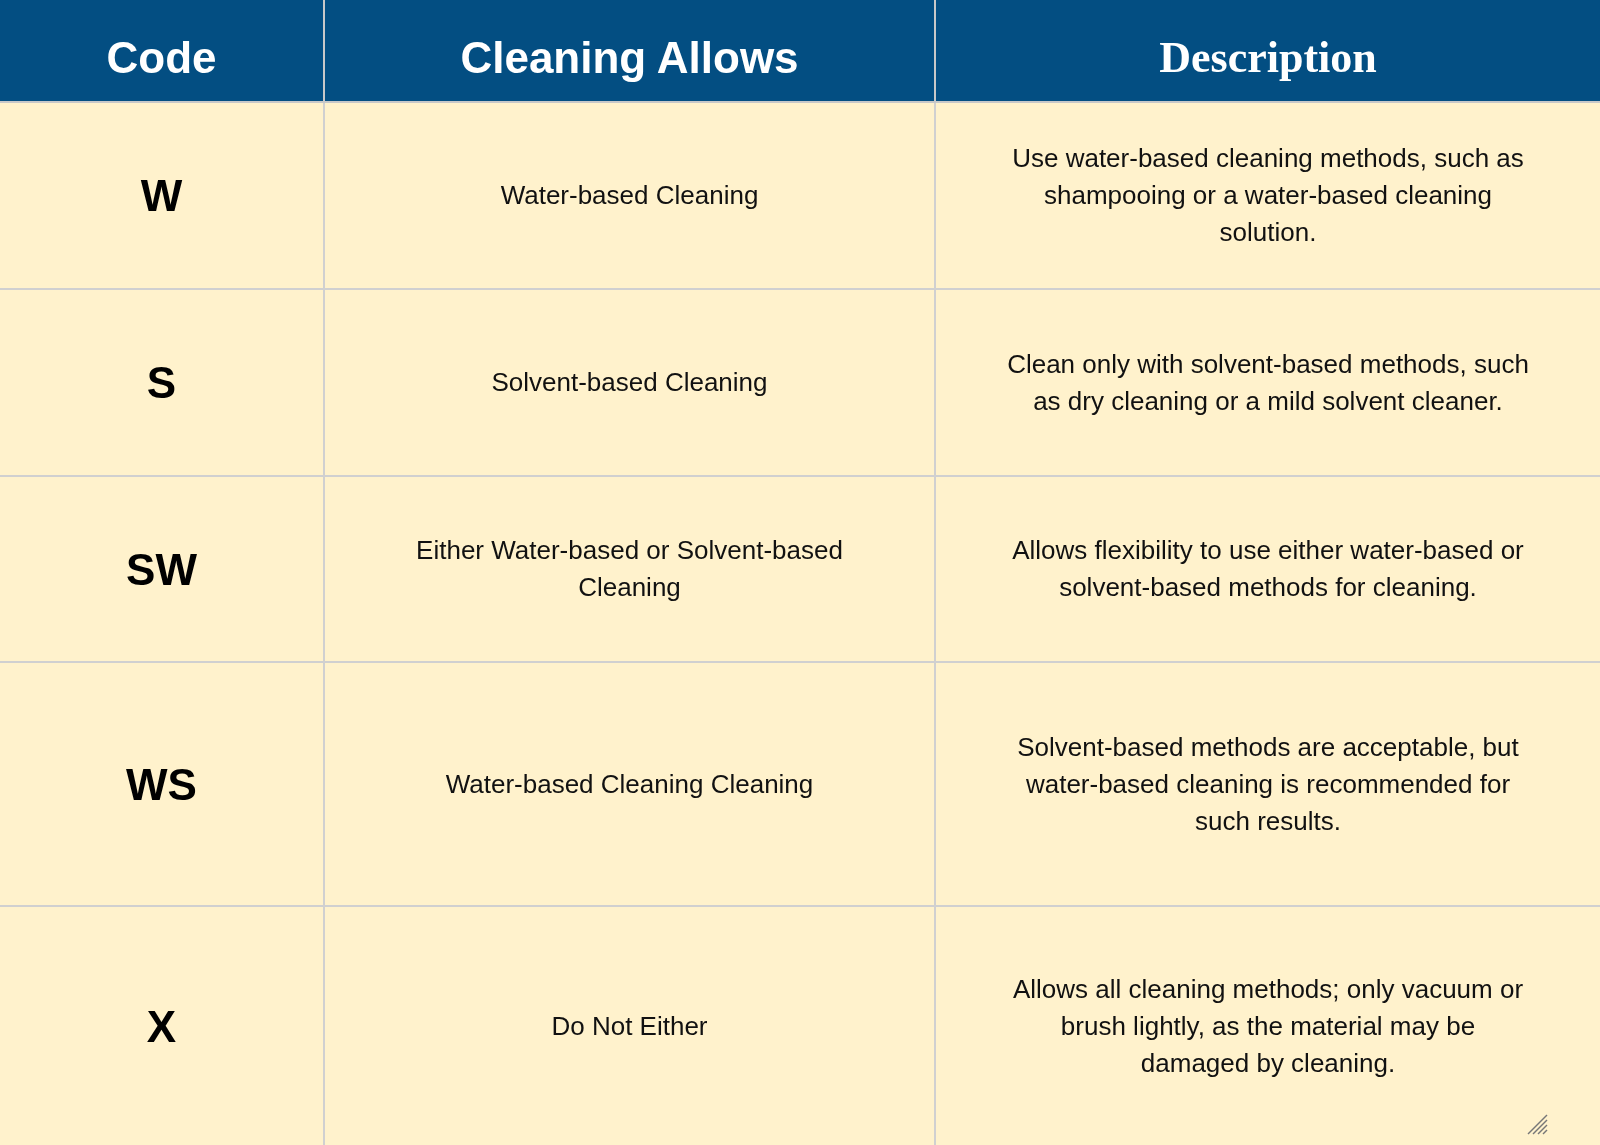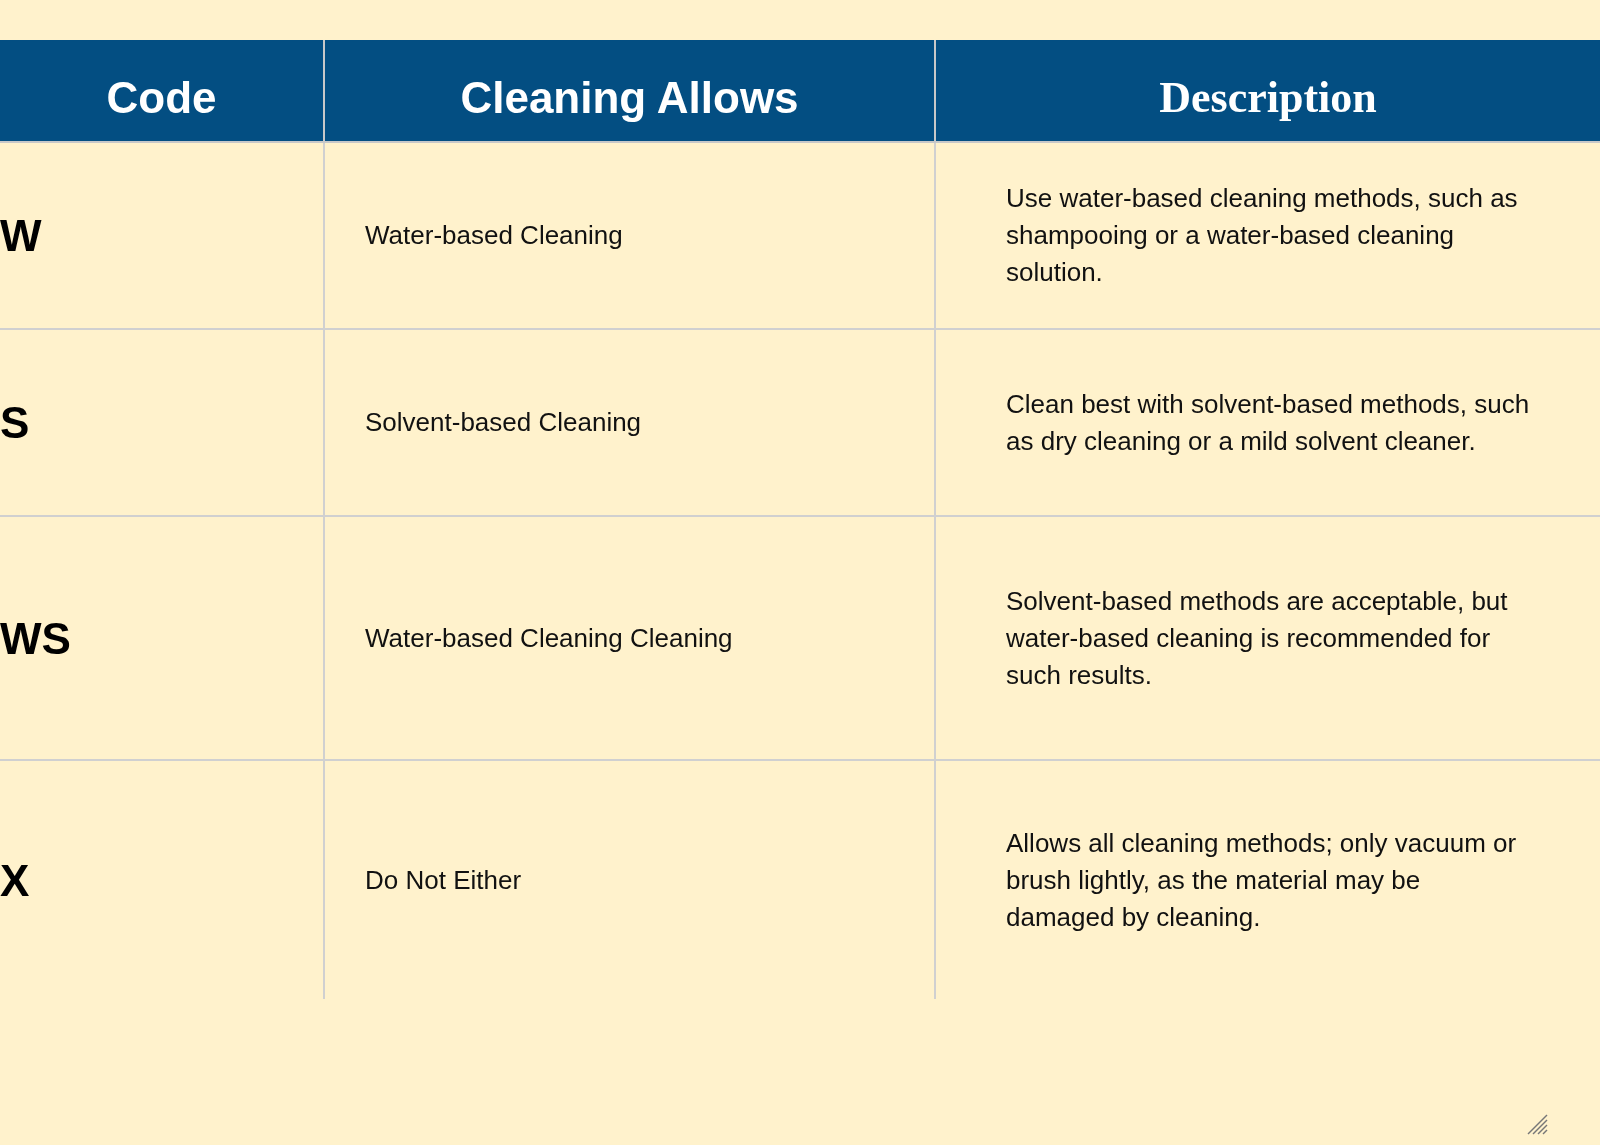--- a/index.html
+++ b/index.html
@@ -1,21 +1,21 @@
 <!DOCTYPE html>
 <html><head>
   <meta charset="utf-8">
   <style>
     html, body { margin:0; padding:0; }
     body { width:1600px; height:1145px; background:#fff2cc; font-family:"Liberation Sans", sans-serif; overflow:hidden; position:relative; }
-    table { border-collapse:collapse; width:1600px; table-layout:fixed;margin-top:40px; }
+    table { border-collapse:collapse; width:1600px; table-layout:fixed; }
     col.c1 { width:324px; } col.c2 { width:611px; } col.c3 { width:665px; }
     th { background:#034e82; color:#fff; font-size:44px; font-weight:bold; height:102px; padding:0; padding-top:14px; box-sizing:border-box; text-align:center; border-right:2px solid #c8c8c8; border-bottom:2px solid #c8c8c8; }
     th:last-child { border-right:none;font-family:Liberation Serif, serif; }
-    td { background:#fff2cc; vertical-align:middle; border-right:2px solid #d0d0d0; border-bottom:2px solid #d0d0d0; color:#111; font-size:26px; line-height:37px; padding:0 40px; box-sizing:border-box; }
+    td { background:#fff2cc; text-align:center; vertical-align:middle; border-right:2px solid #d0d0d0; border-bottom:2px solid #d0d0d0; color:#111; font-size:26px; line-height:37px; padding:0 40px; box-sizing:border-box; }
     td:last-child { border-right:none; }
     td.code { font-size:44px; font-weight:bold; color:#000; padding:0; }
     td.desc { padding:0 70px; }
     .resize { position:absolute; right:52px; bottom:10px; width:22px; height:22px; }
   </style>
 </head>
 <body>
 
 <table>
   <colgroup>
@@ -32,21 +32,26 @@
   </thead>
   <tbody>
     <tr style="height:187px">
       <td class="code">W</td>
       <td>Water-based Cleaning</td>
       <td class="desc">Use water-based cleaning methods, such as shampooing or a water-based cleaning solution.</td>
     </tr>
     <tr style="height:187px">
       <td class="code">S</td>
       <td>Solvent-based Cleaning</td>
-      <td class="desc">Clean best with solvent-based methods, such as dry cleaning or a mild solvent cleaner.</td>
+      <td class="desc">Clean only with solvent-based methods, such as dry cleaning or a mild solvent cleaner.</td>
+    </tr>
+    <tr style="height:186px">
+      <td class="code">SW</td>
+      <td style="padding:0 60px">Either Water-based or Solvent-based Cleaning</td>
+      <td class="desc">Allows flexibility to use either water-based or solvent-based methods for cleaning.</td>
     </tr>
     <tr style="height:244px">
       <td class="code">WS</td>
       <td>Water-based Cleaning Cleaning</td>
       <td class="desc">Solvent-based methods are acceptable, but water-based cleaning is recommended for such results.</td>
     </tr>
     <tr style="height:239px">
       <td class="code" style="border-bottom:none">X</td>
       <td style="border-bottom:none">Do Not Either</td>
       <td class="desc" style="border-bottom:none">Allows all cleaning methods; only vacuum or brush lightly, as the material may be damaged by cleaning.</td>

